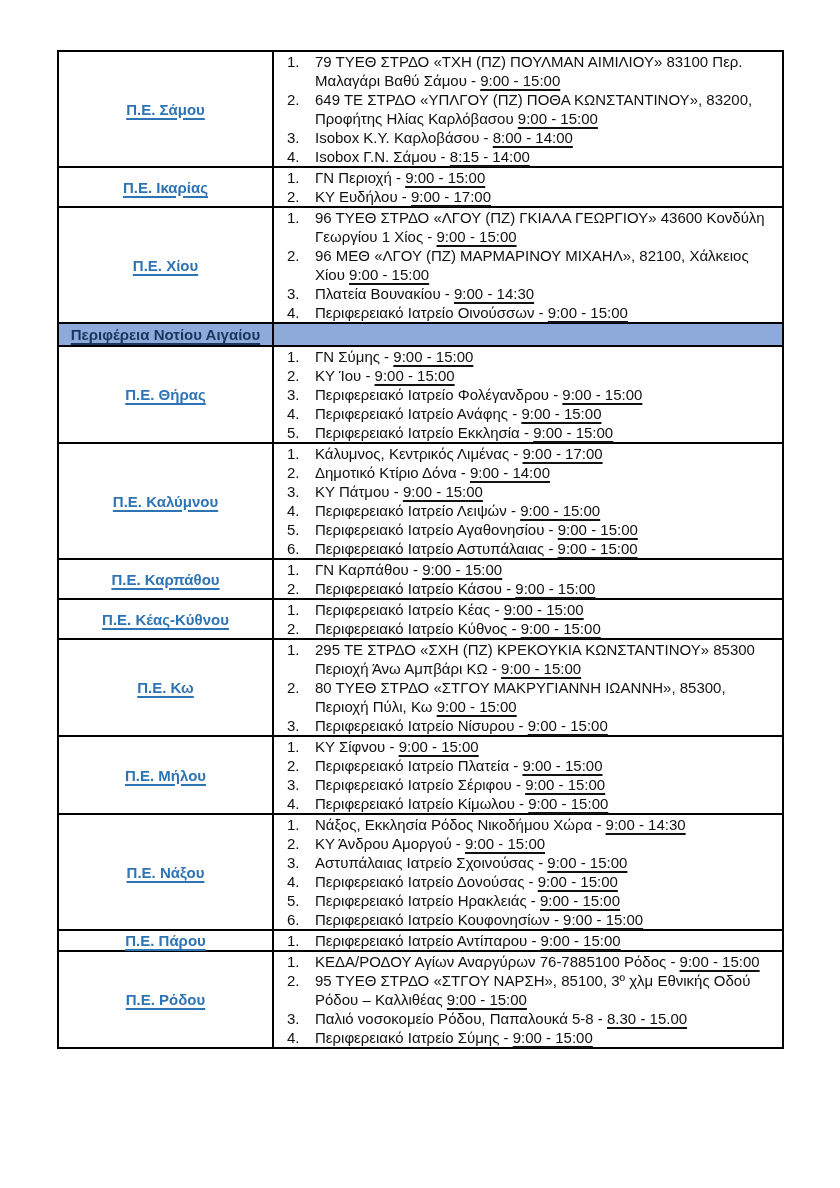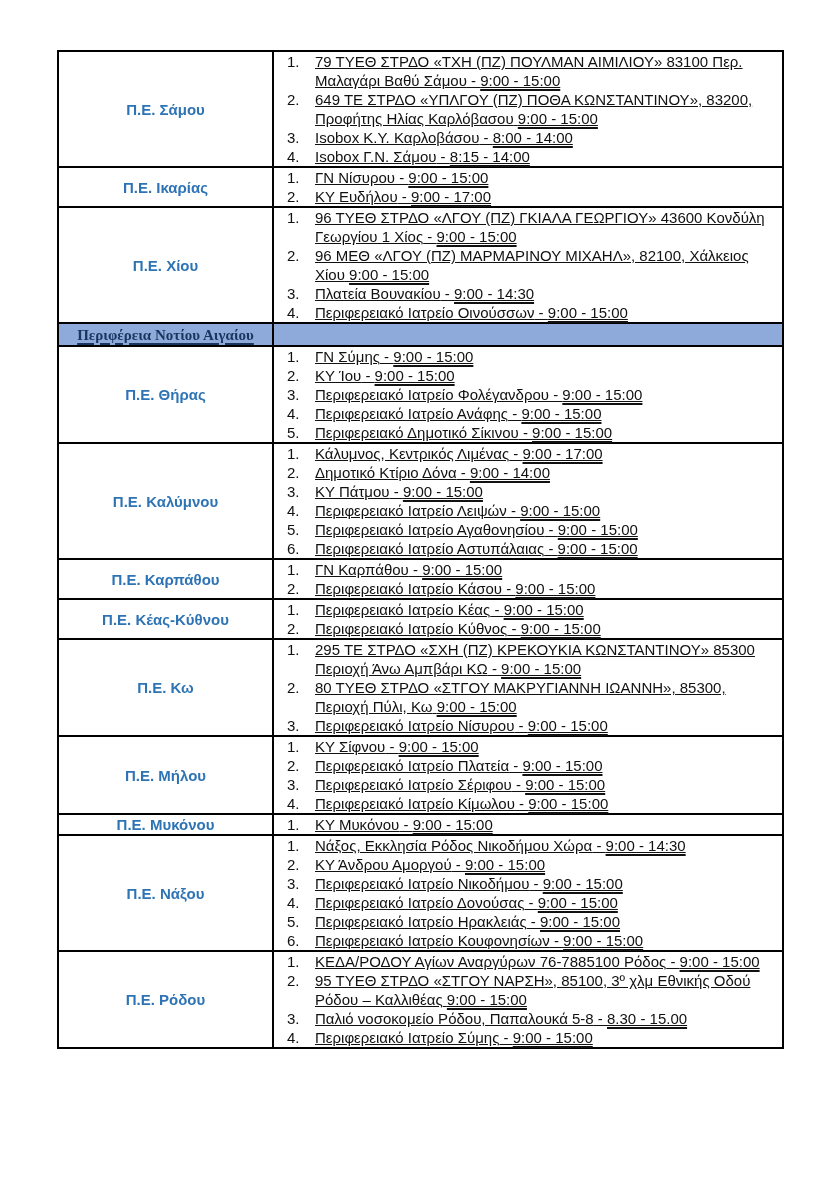--- a/index.html
+++ b/index.html
@@ -21,42 +21,42 @@
     border-collapse:collapse;table-layout:fixed;
     font-size:15px;line-height:19px;
   }
   table.schedule td{
     border:2px solid var(--c-border);
     padding:0;vertical-align:middle;
   }
   col.c-label{width:215px;}
   .label-cell{text-align:center;}
   .region-link{
-    color:var(--c-link);font-weight:bold;
+    color:var(--c-link);font-weight:bold;text-decoration:underline;
     text-underline-offset:3px;text-decoration-thickness:1.5px;
     cursor:pointer;
   }
   .items-cell{padding:2px 4px 2px 0;}
   .item{display:flex;align-items:baseline;}
   .item-num{flex:0 0 41px;box-sizing:border-box;padding-left:13px;}
-  .item-text{flex:1;min-width:0;text-decoration:underline;}
+  .item-text{flex:1;min-width:0;}
   .item-sep{white-space:pre;}
   u.item-hours{
     text-decoration:underline;
     text-underline-offset:3px;
     text-decoration-thickness:1.5px;
   }
   tr.section-row td{
     background:var(--c-secbg);
     height:21px;
   }
   .section-cell{text-align:center;}
   .section-label{
     color:var(--c-sectext);font-weight:bold;text-decoration:underline;
-    text-underline-offset:3px;text-decoration-thickness:1.5px;font-family:Liberation Serif, serif;
+    text-underline-offset:3px;text-decoration-thickness:1.5px;
   }
 </style>
 </head>
 <body>
 
 <div class="page">
   <table class="schedule">
     <colgroup>
       <col class="c-label">
       <col class="c-items">
@@ -88,21 +88,21 @@
     </td>
   </tr>
         <tr class="region-row">
     <td class="label-cell">
       <span class="region-link">Π.Ε. Ικαρίας</span>
     </td>
     <td class="items-cell">
       <div class="item-list">
               <div class="item">
     <span class="item-num">1.</span>
-    <span class="item-text"><span>ΓΝ Νίσυρου</span><span class="item-sep"> - </span><u class="item-hours">9:00 - 15:00</u></span>
+    <span class="item-text"><span>ΓΝ Περιοχή</span><span class="item-sep"> - </span><u class="item-hours">9:00 - 15:00</u></span>
   </div>
               <div class="item">
     <span class="item-num">2.</span>
     <span class="item-text"><span>ΚΥ Ευδήλου</span><span class="item-sep"> - </span><u class="item-hours">9:00 - 17:00</u></span>
   </div>
             </div>
     </td>
   </tr>
         <tr class="region-row">
     <td class="label-cell">
@@ -152,21 +152,21 @@
               <div class="item">
     <span class="item-num">3.</span>
     <span class="item-text"><span>Περιφερειακό Ιατρείο Φολέγανδρου</span><span class="item-sep"> - </span><u class="item-hours">9:00 - 15:00</u></span>
   </div>
               <div class="item">
     <span class="item-num">4.</span>
     <span class="item-text"><span>Περιφερειακό Ιατρείο Ανάφης</span><span class="item-sep"> - </span><u class="item-hours">9:00 - 15:00</u></span>
   </div>
               <div class="item">
     <span class="item-num">5.</span>
-    <span class="item-text"><span>Περιφερειακό Δημοτικό Σίκινου</span><span class="item-sep"> - </span><u class="item-hours">9:00 - 15:00</u></span>
+    <span class="item-text"><span>Περιφερειακό Ιατρείο Εκκλησία</span><span class="item-sep"> - </span><u class="item-hours">9:00 - 15:00</u></span>
   </div>
             </div>
     </td>
   </tr>
         <tr class="region-row">
     <td class="label-cell">
       <span class="region-link">Π.Ε. Καλύμνου</span>
     </td>
     <td class="items-cell">
       <div class="item-list">
@@ -272,60 +272,60 @@
   </div>
               <div class="item">
     <span class="item-num">4.</span>
     <span class="item-text"><span>Περιφερειακό Ιατρείο Κίμωλου</span><span class="item-sep"> - </span><u class="item-hours">9:00 - 15:00</u></span>
   </div>
             </div>
     </td>
   </tr>
         <tr class="region-row">
     <td class="label-cell">
-      <span class="region-link">Π.Ε. Μυκόνου</span>
-    </td>
-    <td class="items-cell">
-      <div class="item-list">
-              <div class="item">
-    <span class="item-num">1.</span>
-    <span class="item-text"><span>ΚΥ Μυκόνου</span><span class="item-sep"> - </span><u class="item-hours">9:00 - 15:00</u></span>
-  </div>
-            </div>
-    </td>
-  </tr>
-        <tr class="region-row">
-    <td class="label-cell">
       <span class="region-link">Π.Ε. Νάξου</span>
     </td>
     <td class="items-cell">
       <div class="item-list">
               <div class="item">
     <span class="item-num">1.</span>
     <span class="item-text"><span>Νάξος, Εκκλησία Ρόδος Νικοδήμου Χώρα</span><span class="item-sep"> - </span><u class="item-hours">9:00 - 14:30</u></span>
   </div>
               <div class="item">
     <span class="item-num">2.</span>
     <span class="item-text"><span>ΚΥ Άνδρου Αμοργού</span><span class="item-sep"> - </span><u class="item-hours">9:00 - 15:00</u></span>
   </div>
               <div class="item">
     <span class="item-num">3.</span>
-    <span class="item-text"><span>Περιφερειακό Ιατρείο Νικοδήμου</span><span class="item-sep"> - </span><u class="item-hours">9:00 - 15:00</u></span>
+    <span class="item-text"><span>Αστυπάλαιας Ιατρείο Σχοινούσας</span><span class="item-sep"> - </span><u class="item-hours">9:00 - 15:00</u></span>
   </div>
               <div class="item">
     <span class="item-num">4.</span>
     <span class="item-text"><span>Περιφερειακό Ιατρείο Δονούσας</span><span class="item-sep"> - </span><u class="item-hours">9:00 - 15:00</u></span>
   </div>
               <div class="item">
     <span class="item-num">5.</span>
     <span class="item-text"><span>Περιφερειακό Ιατρείο Ηρακλειάς</span><span class="item-sep"> - </span><u class="item-hours">9:00 - 15:00</u></span>
   </div>
               <div class="item">
     <span class="item-num">6.</span>
     <span class="item-text"><span>Περιφερειακό Ιατρείο Κουφονησίων</span><span class="item-sep"> - </span><u class="item-hours">9:00 - 15:00</u></span>
+  </div>
+            </div>
+    </td>
+  </tr>
+        <tr class="region-row">
+    <td class="label-cell">
+      <span class="region-link">Π.Ε. Πάρου</span>
+    </td>
+    <td class="items-cell">
+      <div class="item-list">
+              <div class="item">
+    <span class="item-num">1.</span>
+    <span class="item-text"><span>Περιφερειακό Ιατρείο Αντίπαρου</span><span class="item-sep"> - </span><u class="item-hours">9:00 - 15:00</u></span>
   </div>
             </div>
     </td>
   </tr>
         <tr class="region-row">
     <td class="label-cell">
       <span class="region-link">Π.Ε. Ρόδου</span>
     </td>
     <td class="items-cell">
       <div class="item-list">

